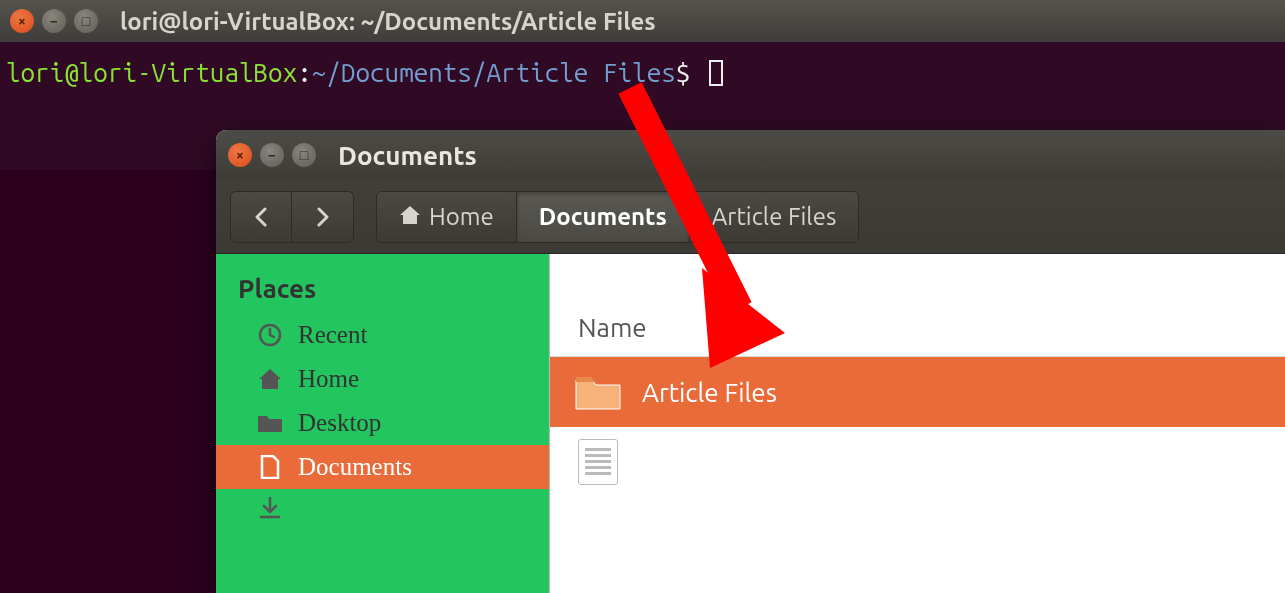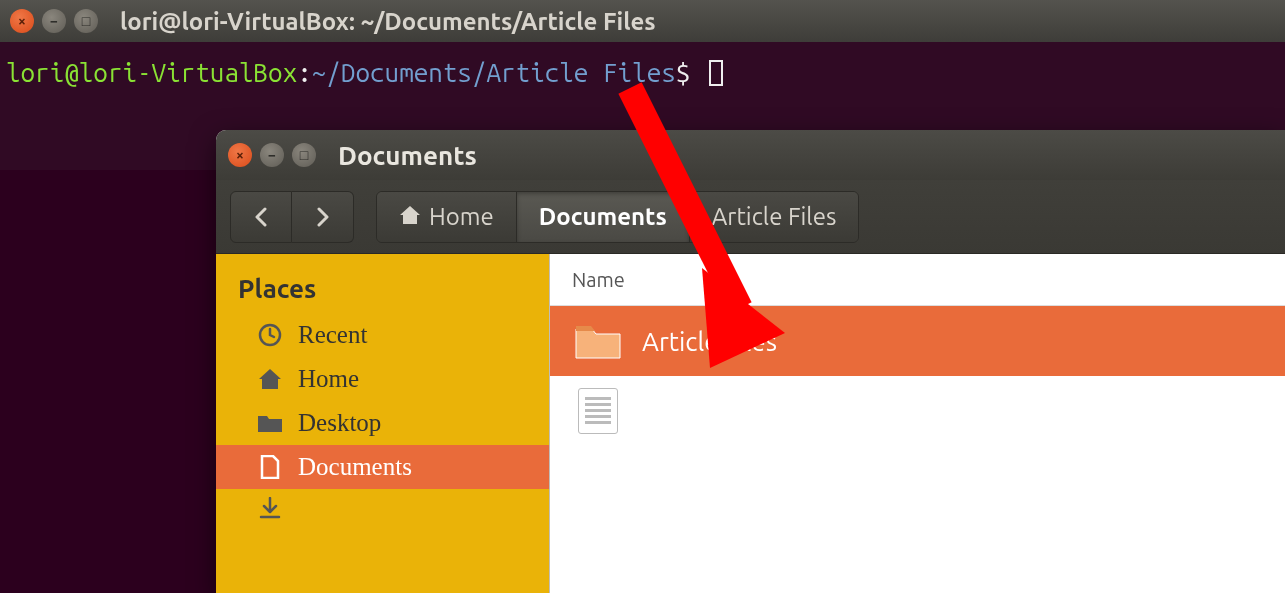--- a/index.html
+++ b/index.html
@@ -122,21 +122,21 @@
   .home-ico{display:inline-block;}
 
   .content {
     display:flex;
     height: calc(100% - 124px);
   }
 
   
   .sidebar {
     width: 334px;
-    background:#eab308;
+    background:#22c55e;
     border-right:1px solid #c0bdb8;
     padding-top:12px;
   }
   .places-header {
     padding: 8px 22px 10px 22px;
     font-size:26px;font-weight:bold;color:#333;
   }
   .place {
     display:flex;align-items:center;gap:14px;
     padding:8px 22px 8px 40px;
@@ -145,22 +145,23 @@
   .place.active {
     background:#e96b3a;color:#fff;
   }
   .place-ico{width:28px;display:flex;justify-content:center;}
 
   
   .filelist {
     flex:1;background:#fff;
   }
   .col-header {
-    padding:14px 22px;font-size:20px;color:#555;
+    padding:14px 28px;font-size:26px;color:#555;
     border-bottom:1px solid #ddd;
+    margin-top:45px;
   }
   .row {
     display:flex;align-items:center;gap:20px;
     padding:10px 24px;font-size:26px;color:#333;
     height:70px;
   }
   .row.selected {
     background:#e96b3a;color:#fff;
   }
   .folder-ico, .file-ico {

